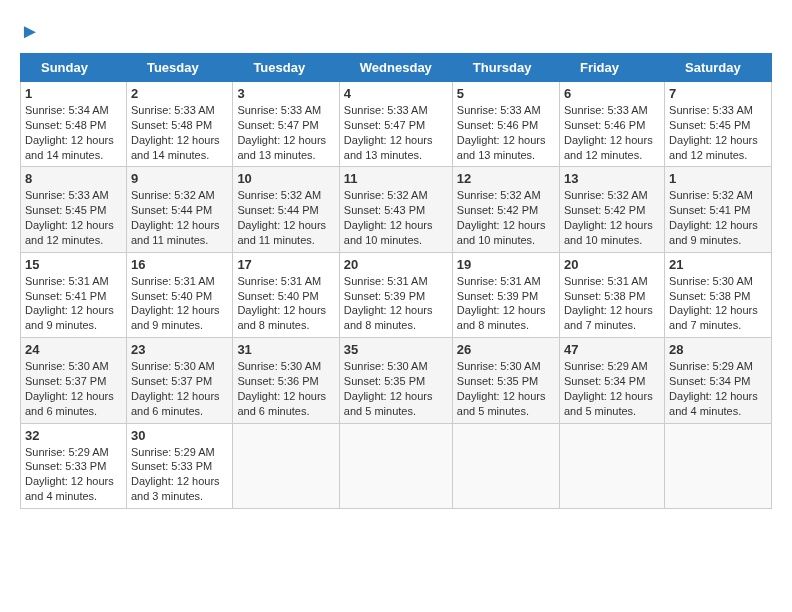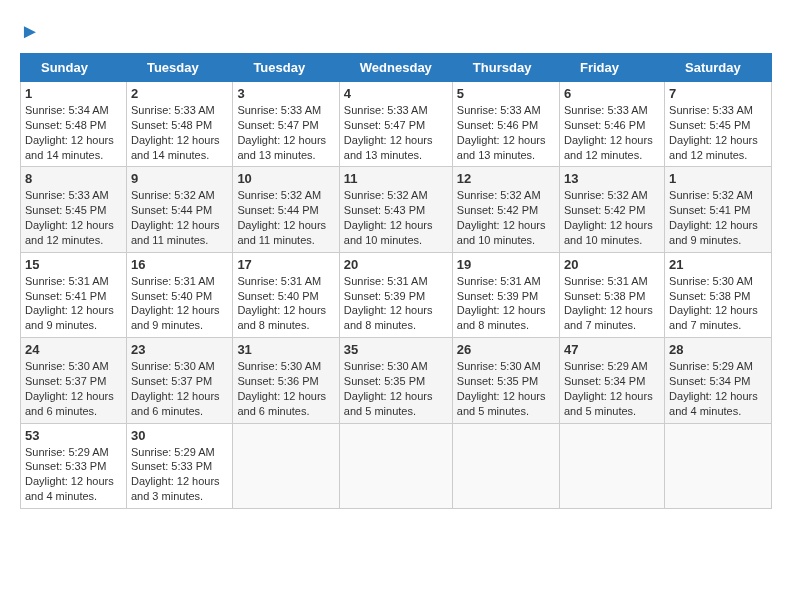--- a/index.html
+++ b/index.html
@@ -307,21 +307,21 @@
         <td>
           <span class="day-number">28</span>
           <div class="day-info" style="white-space: pre-line;">Sunrise: 5:29 AM
 Sunset: 5:34 PM
 Daylight: 12 hours
 and 4 minutes.</div>
         </td>
       </tr>
       <tr>
         <td>
-          <span class="day-number">53</span>
+          <span class="day-number">32</span>
           <div class="day-info" style="white-space: pre-line;">Sunrise: 5:29 AM
 Sunset: 5:33 PM
 Daylight: 12 hours
 and 4 minutes.</div>
         </td>
         <td>
           <span class="day-number">30</span>
           <div class="day-info" style="white-space: pre-line;">Sunrise: 5:29 AM
 Sunset: 5:33 PM
 Daylight: 12 hours

